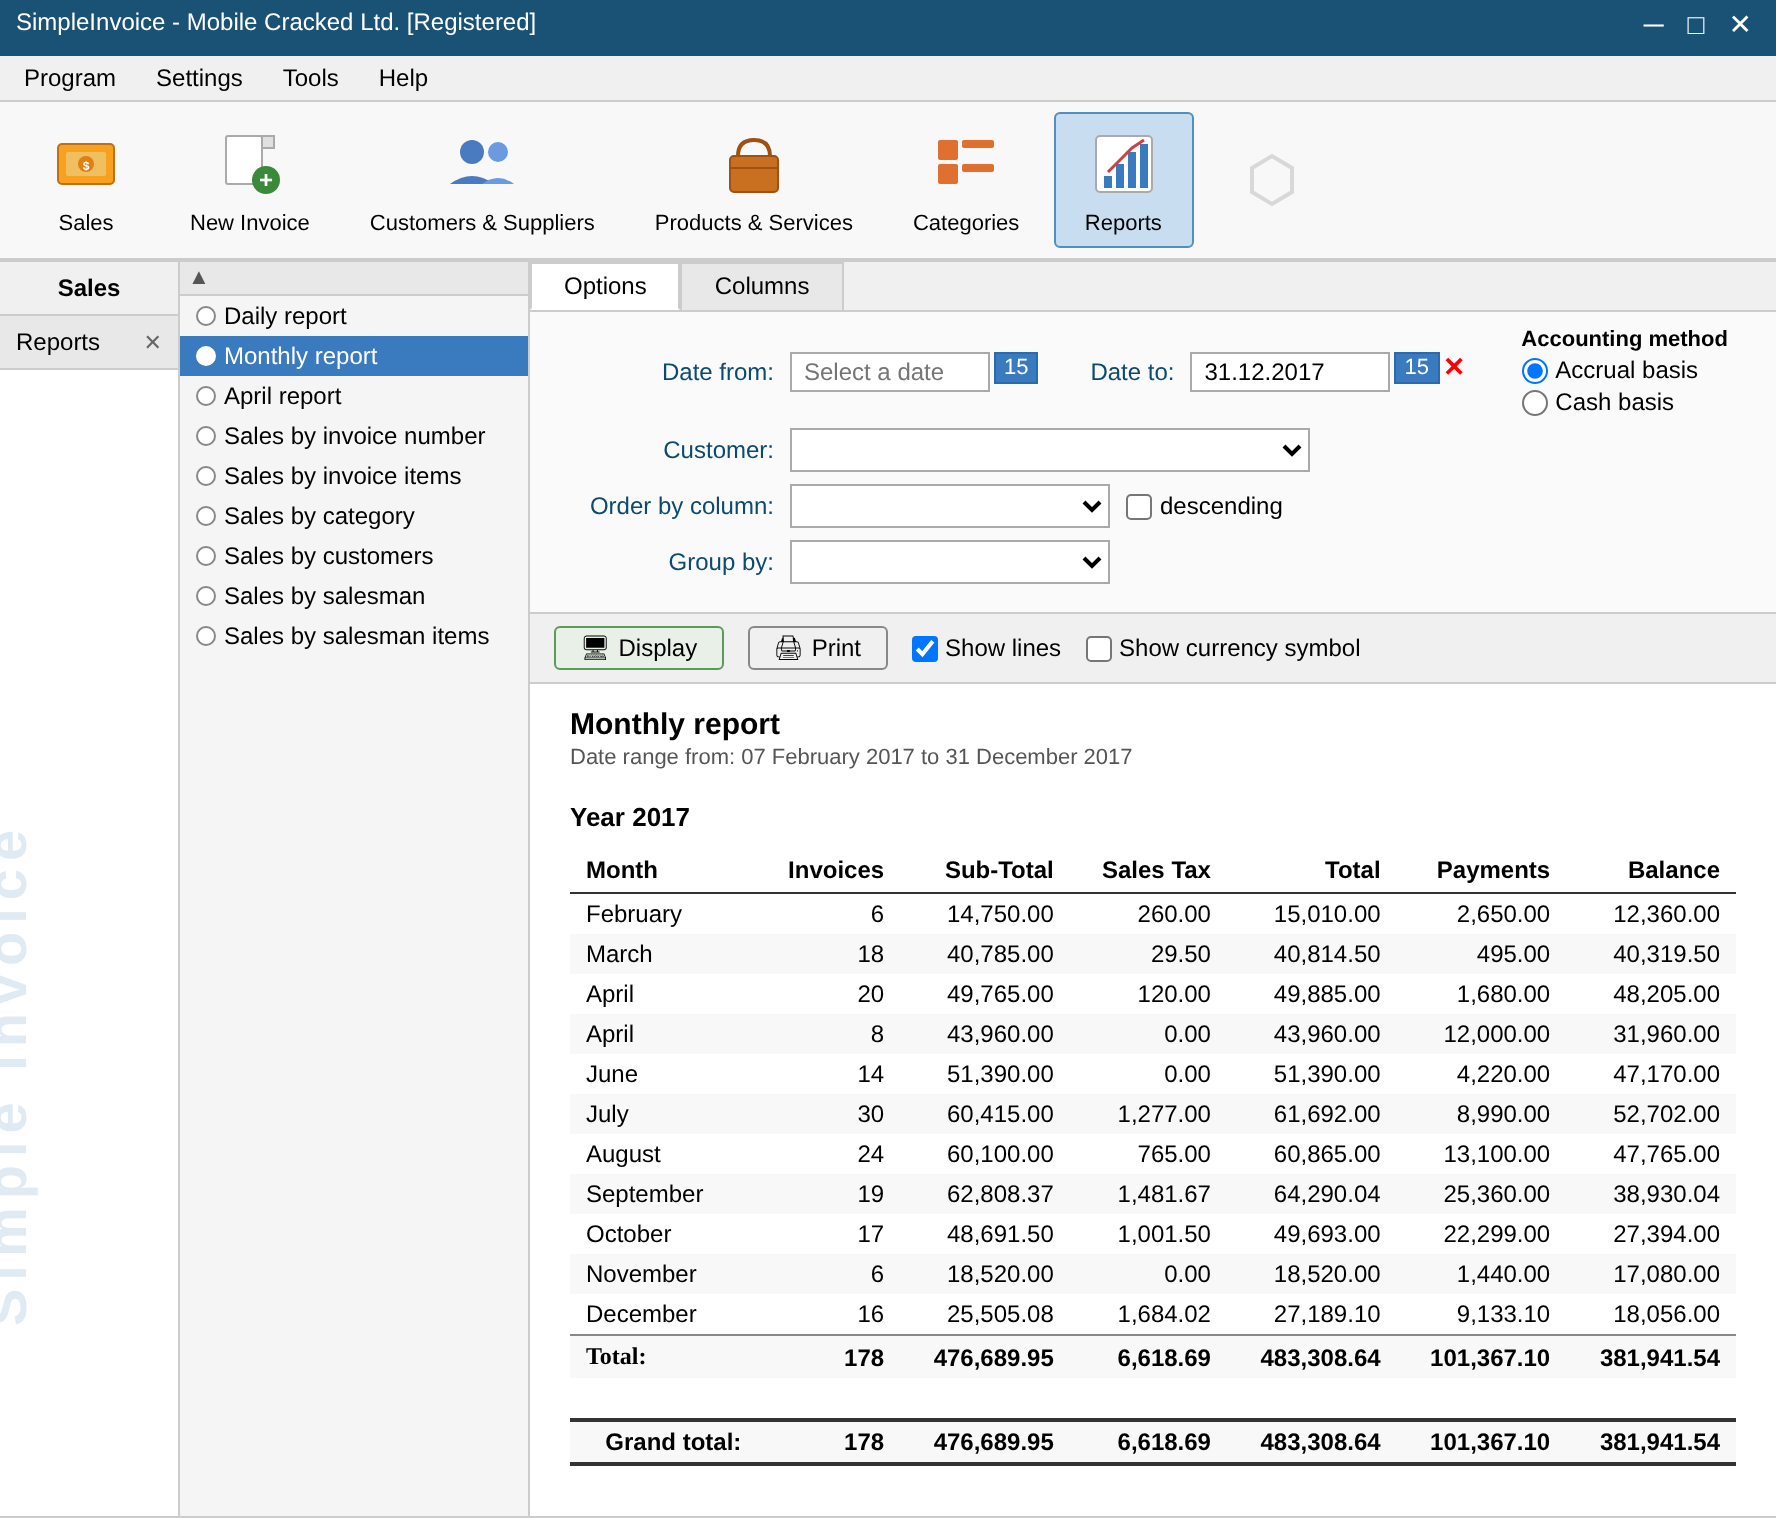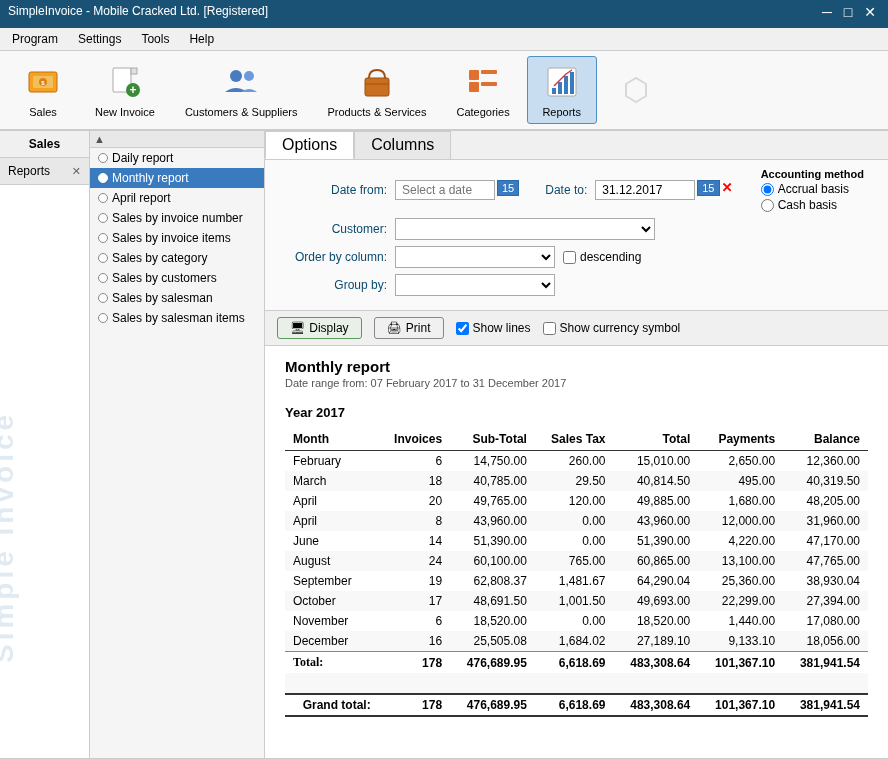--- a/index.html
+++ b/index.html
@@ -36,21 +36,21 @@
     .report-list-item.selected { background: #3a7abf; color: white; }
     .radio-dot { width: 10px; height: 10px; border-radius: 50%; border: 1px solid #888; display: inline-block; flex-shrink: 0; background: white; }
     .radio-dot.filled { background: #3a7abf; border-color: #1a5276; }
     .report-list-item.selected .radio-dot { background: white; border-color: white; }
     
     
     .content { flex: 1; background: white; display: flex; flex-direction: column; overflow: hidden; }
     
     
     .content-tabs { display: flex; border-bottom: 1px solid #ccc; background: #f0f0f0; }
-    .content-tab { padding: 4px 16px; cursor: pointer; border: 1px solid #ccc; border-bottom: none; font-size: 16px; background: #e8e8e8; }
+    .content-tab { padding: 4px 16px; cursor: pointer; border: 1px solid #ccc; border-bottom: none; font-size: 12px; background: #e8e8e8; }
     .content-tab.active { background: white; border-bottom: 1px solid white; }
     
     
     .options-panel { padding: 8px 12px; border-bottom: 1px solid #ccc; background: #fafafa; }
     .options-row { display: flex; align-items: center; margin-bottom: 6px; gap: 8px; }
     .options-label { width: 110px; text-align: right; font-size: 12px; color: #0c4a6e; }
     .options-input { border: 1px solid #aaa; padding: 2px 6px; font-size: 12px; background: white; }
     .date-input { width: 100px; }
     .customer-select { width: 260px; }
     .order-select { width: 160px; }
@@ -371,20 +371,29 @@
             <tr>
               <td>June</td>
               <td>14</td>
               <td>51,390.00</td>
               <td>0.00</td>
               <td>51,390.00</td>
               <td>4,220.00</td>
               <td>47,170.00</td>
             </tr>
             <tr>
+              <td>July</td>
+              <td>30</td>
+              <td>60,415.00</td>
+              <td>1,277.00</td>
+              <td>61,692.00</td>
+              <td>8,990.00</td>
+              <td>52,702.00</td>
+            </tr>
+            <tr>
               <td>August</td>
               <td>24</td>
               <td>60,100.00</td>
               <td>765.00</td>
               <td>60,865.00</td>
               <td>13,100.00</td>
               <td>47,765.00</td>
             </tr>
             <tr>
               <td>September</td>

